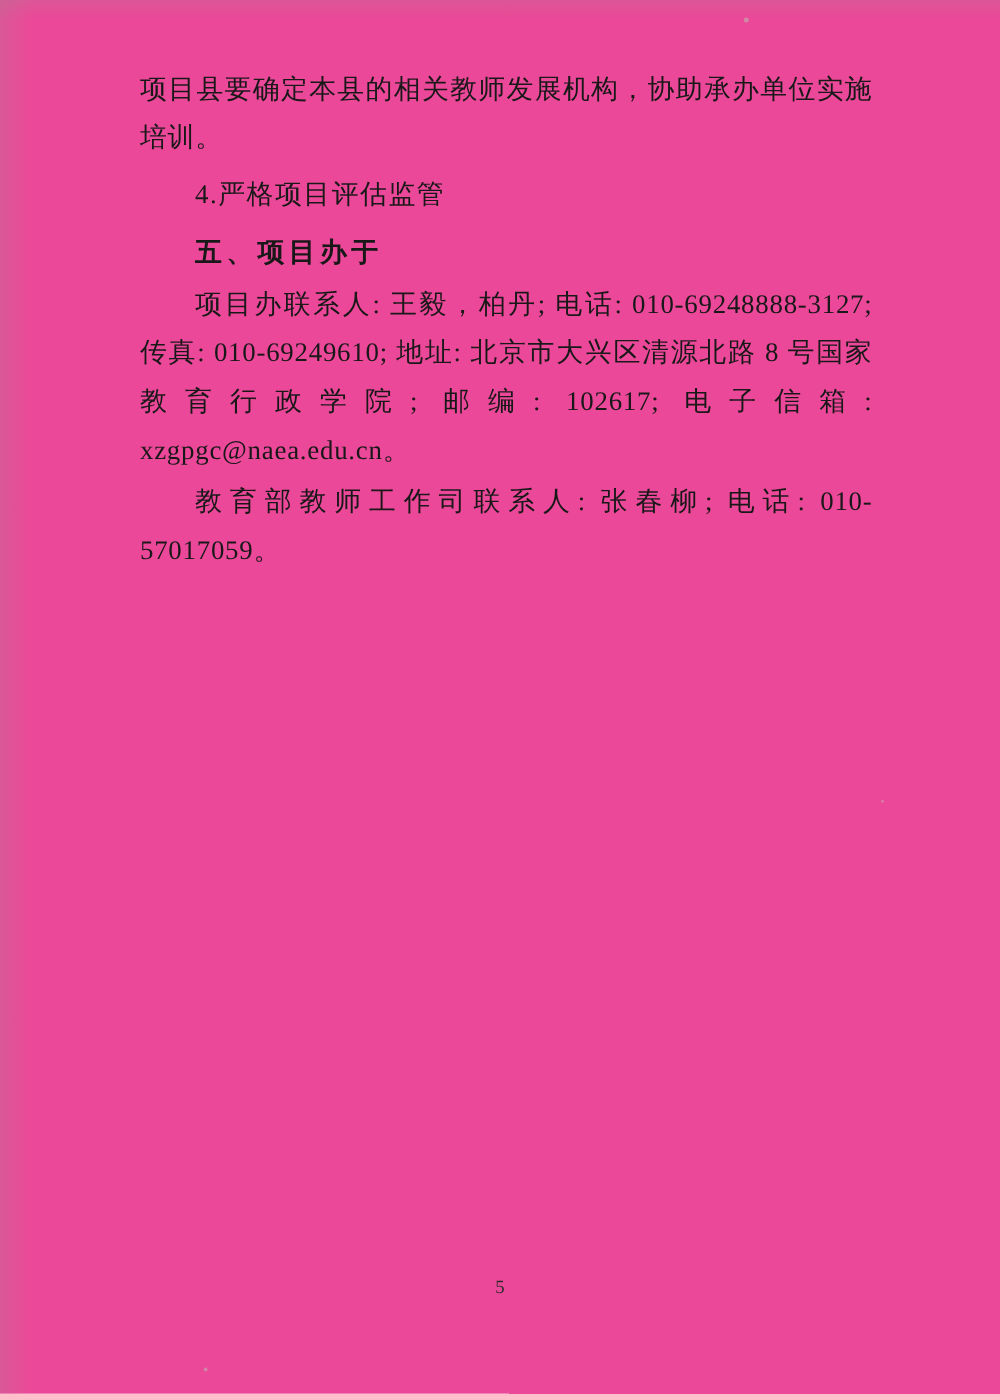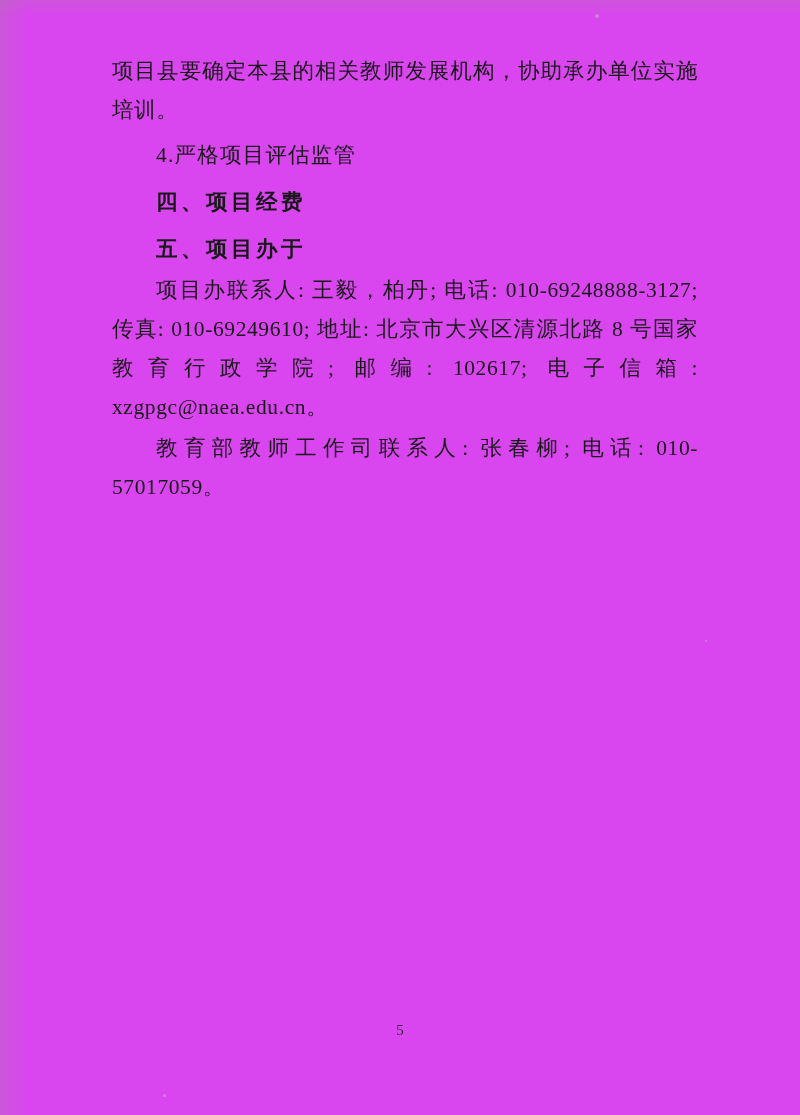--- a/index.html
+++ b/index.html
@@ -11,21 +11,21 @@
     height: 1115px;
     background: #ffffff;
     font-family: "Liberation Serif", "DejaVu Serif", serif;
     color: #1a1a1a;
     overflow: hidden;
   }
   .page {
     position: relative;
     width: 800px;
     height: 1115px;
-    background: #d946ef;
+    background: #ec4899;
     box-sizing: border-box;
   }
   
   .speck {
     position: absolute;
     background: #bdb9b2;
     border-radius: 50%;
     opacity: .55;
   }
   .doc-body {
@@ -94,20 +94,19 @@
   <div class="edge-shadow-left"></div>
   <div class="edge-shadow-top"></div>
 
   <div class="speck" style="left:595px;top:14px;width:4px;height:4px;"></div>
   <div class="speck" style="left:163px;top:1094px;width:3px;height:3px;"></div>
   <div class="speck" style="left:705px;top:640px;width:2px;height:2px;"></div>
 
   <div class="doc-body">
     <p class="body">项目县要确定本县的相关教师发展机构，协助承办单位实施培训。</p>
     <p class="heading">4.严格项目评估监管</p>
-    <p class="heading-sp">四、项目经费</p>
     <p class="heading-sp">五、项目办于</p>
     <p class="contact">项目办联系人: 王毅，柏丹; 电话: 010-69248888-3127; 传真: 010-69249610; 地址: 北京市大兴区清源北路 8 号国家教育行政学院; 邮编: 102617; 电子信箱: xzgpgc@naea.edu.cn。</p>
     <p class="contact">教育部教师工作司联系人: 张春柳; 电话: 010-57017059。</p>
   </div>
 
   <div class="page-number">5</div>
 </div>
 
 </body></html>

